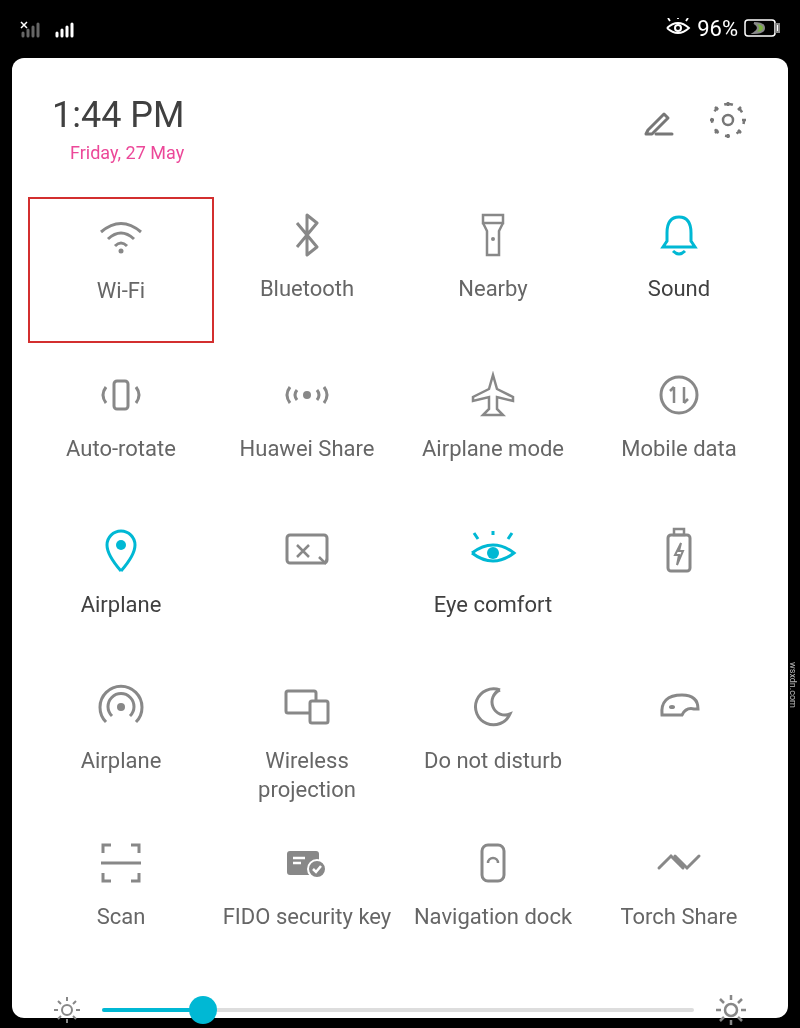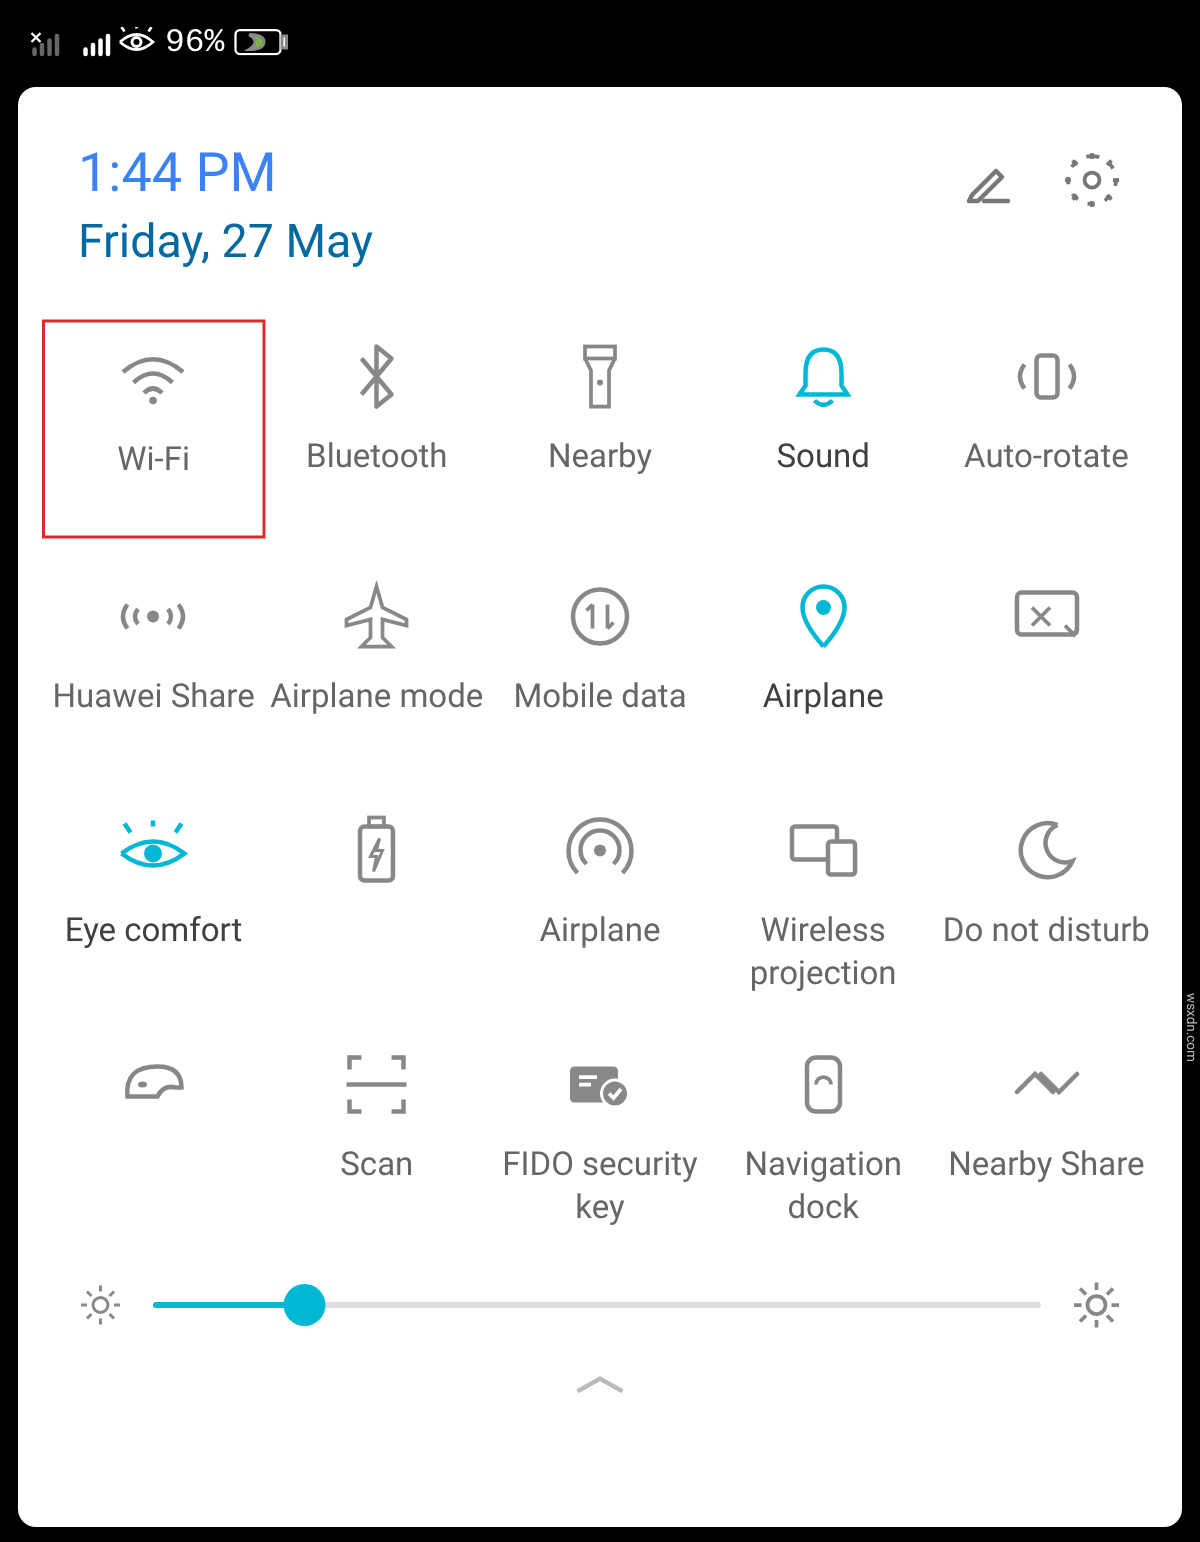--- a/index.html
+++ b/index.html
@@ -6,47 +6,47 @@
     body {
       width: 800px;
       height: 1028px;
       background: #000;
       font-family: -apple-system, BlinkMacSystemFont, 'Segoe UI', Roboto, sans-serif;
       overflow: hidden;
     }
     .status-bar {
       height: 56px;
       display: flex;
+      justify-content: space-between;
       align-items: center;
       padding: 0 20px;
       color: #fff;
-      font-family: Liberation Mono, monospace;
     }
     .status-left { display: flex; gap: 10px; align-items: center; }
     .status-right { display: flex; gap: 6px; align-items: center; font-size: 22px; }
     .panel {
       background: #fff;
       margin: 2px 12px 0 12px;
       border-radius: 12px;
       height: 960px;
       padding: 36px 10px 10px 10px;
       position: relative;
     }
     .header {
       display: flex;
       justify-content: space-between;
       align-items: flex-start;
       padding: 0 30px 20px 30px;
     }
-    .datetime .time { font-size: 36px; font-weight: 400; color: #3b82f6; }
-    .datetime .date { font-size: 31px; color: #0369a1; margin-top: 6px; }
+    .datetime .time { font-size: 36px; font-weight: 400; color: #404040; }
+    .datetime .date { font-size: 18px; color: #ec4899; margin-top: 6px; margin-left: 18px; }
     .header-icons { display: flex; gap: 30px; align-items: center; margin-top: 6px; }
     .grid {
       display: grid;
-      grid-template-columns: repeat(5, 1fr);
+      grid-template-columns: repeat(4, 1fr);
       gap: 14px 0;
       padding: 14px 6px 0 6px;
     }
     .tile {
       display: flex;
       flex-direction: column;
       align-items: center;
       justify-content: flex-start;
       cursor: pointer;
       padding: 6px 2px;
@@ -359,21 +359,21 @@
         </div>
       <div class="tile-label">Navigation dock</div>
     </div>
 
     <div class="tile">
       <div class="tile-icon">
           <svg width="48" height="30" viewBox="0 0 48 30">
             <path d="M4 20 L16 8 L28 20 M20 8 L32 20 L44 8" stroke-width="3" stroke-linecap="round"></path>
           </svg>
         </div>
-      <div class="tile-label">Nearby Share</div>
+      <div class="tile-label">Torch Share</div>
     </div>
 
   </div>
 
   <div class="brightness">
     <svg width="30" height="30" viewBox="0 0 30 30">
         <circle cx="15" cy="15" r="5" stroke-width="2"></circle>
         <path d="M15 2 L15 6 M15 24 L15 28 M2 15 L6 15 M24 15 L28 15 M6 6 L9 9 M21 21 L24 24 M24 6 L21 9 M6 24 L9 21" stroke-width="2"></path>
       </svg>
     <div class="slider-track">

